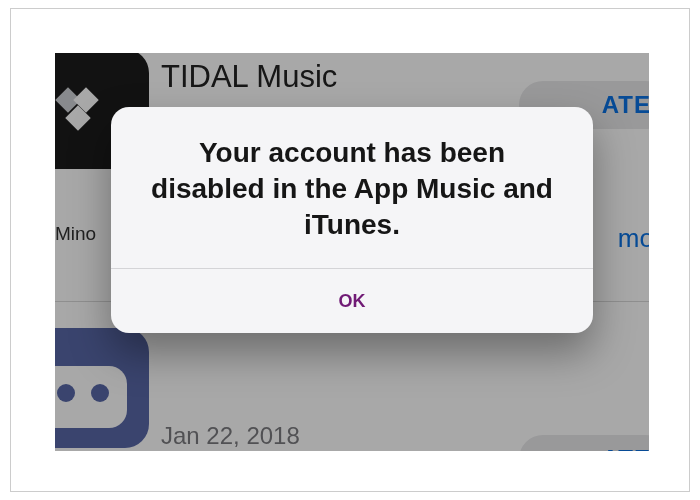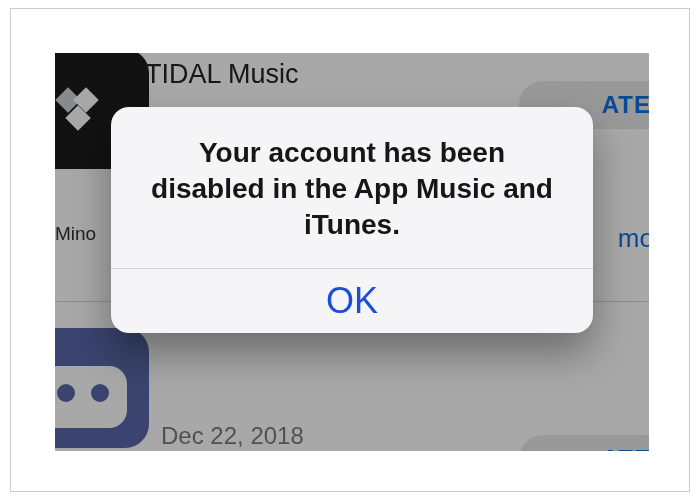--- a/index.html
+++ b/index.html
@@ -63,22 +63,22 @@
       position: absolute; left: 10px; top: 38px;
       width: 88px; height: 62px;
       background: #fff; border-radius: 18px;
     }
     .discord-glyph::after {
       content: ""; position: absolute; left: 18px; top: 18px;
       width: 18px; height: 18px; border-radius: 50%;
       background: #5868a8; box-shadow: 34px 0 0 #5868a8;
     }
     .app-title {
-      position: absolute; left: 90px; top: 20px;
-      font-size: 27px; color: #232323;
+      position: absolute; left: 106px; top: 20px;
+      font-size: 31px; color: #232323;
     }
     .sub-line {
       position: absolute; left: 0; top: 184px;
       font-size: 19px; color: #333;
     }
     .more-link {
       position: absolute; right: -28px; top: 184px;
       color: #0b73e4; font-size: 26px;
     }
     .update-pill {
@@ -116,21 +116,21 @@
       text-align: center;
     }
     .alert-title {
       font-size: 28px; font-weight: 600; line-height: 1.28;
       color: #161616;
     }
     .alert-sep { height: 1px; background: #d4d4d7; width: 100%; }
     .alert-btn {
       height: 64px; line-height: 64px;
       text-align: center;
-      font-size: 36px; color: #1d4ed8; font-weight: 400;
+      font-size: 18px; color: #701a75; font-weight: 700;
       cursor: pointer;
     }
   </style>
 </head>
 <body>
 
 <div class="outer-frame">
   <div class="screenshot-area">
 
     <div class="background-list">
@@ -146,21 +146,21 @@
         <div class="app-title">TIDAL Music</div>
         <div class="update-pill">ATE</div>
         <div class="sub-line">Mino</div>
         <div class="more-link">more</div>
       </div>
 
       <div class="row row-bottom">
         <div class="app-icon-discord">
           <div class="discord-glyph"></div>
         </div>
-        <div class="date-line">Dec 22, 2018</div>
+        <div class="date-line">Jan 22, 2018</div>
         <div class="update-pill-bottom">ATE</div>
       </div>
 
     </div>
 
     <div class="dim-overlay"></div>
 
     <div class="alert">
       <div class="alert-body">
         <div class="alert-title">Your account has been disabled in the App Music and iTunes.</div>

